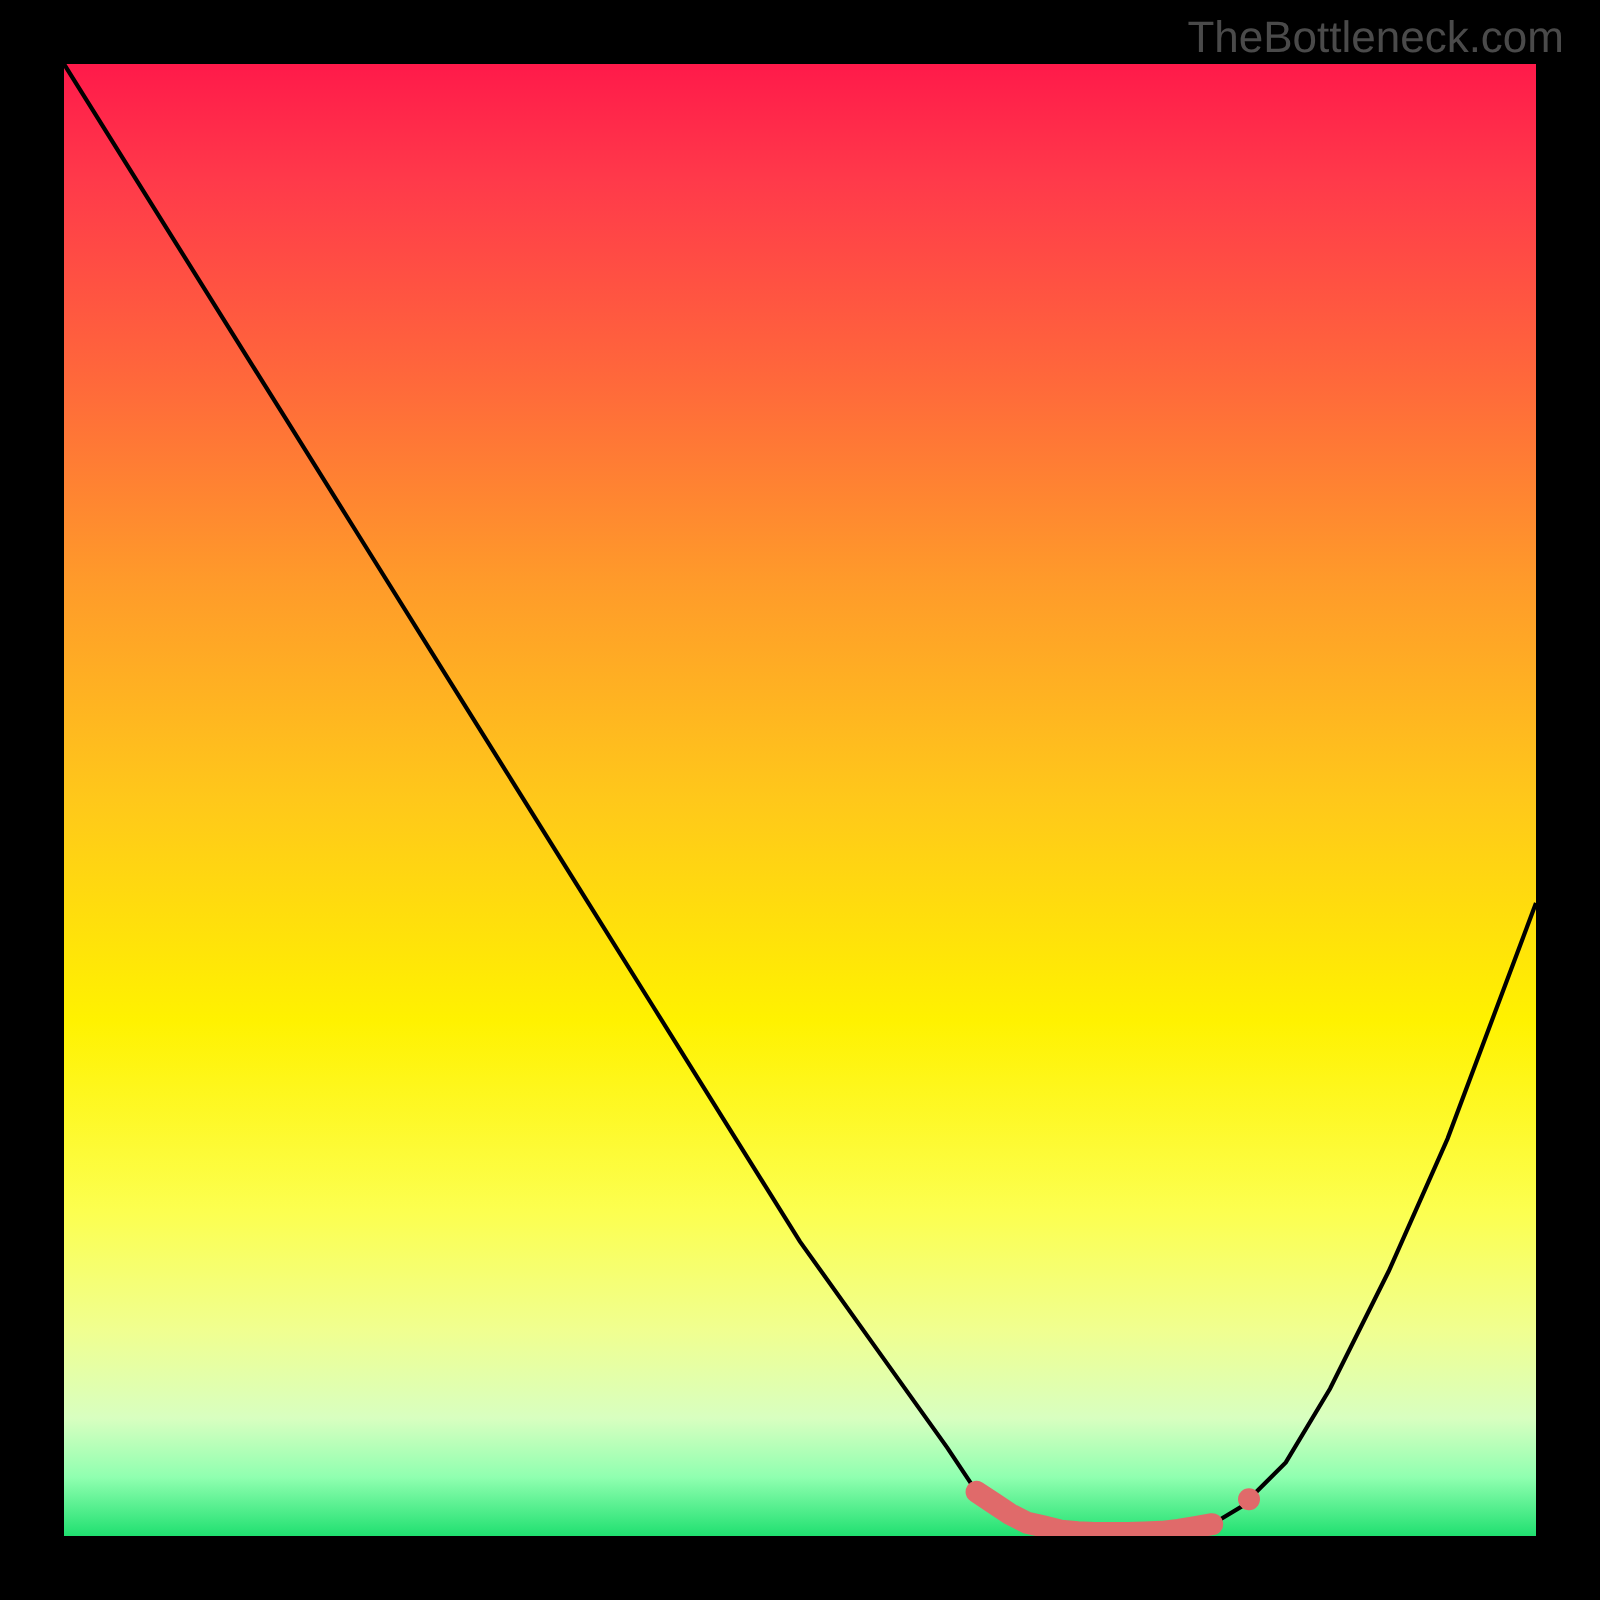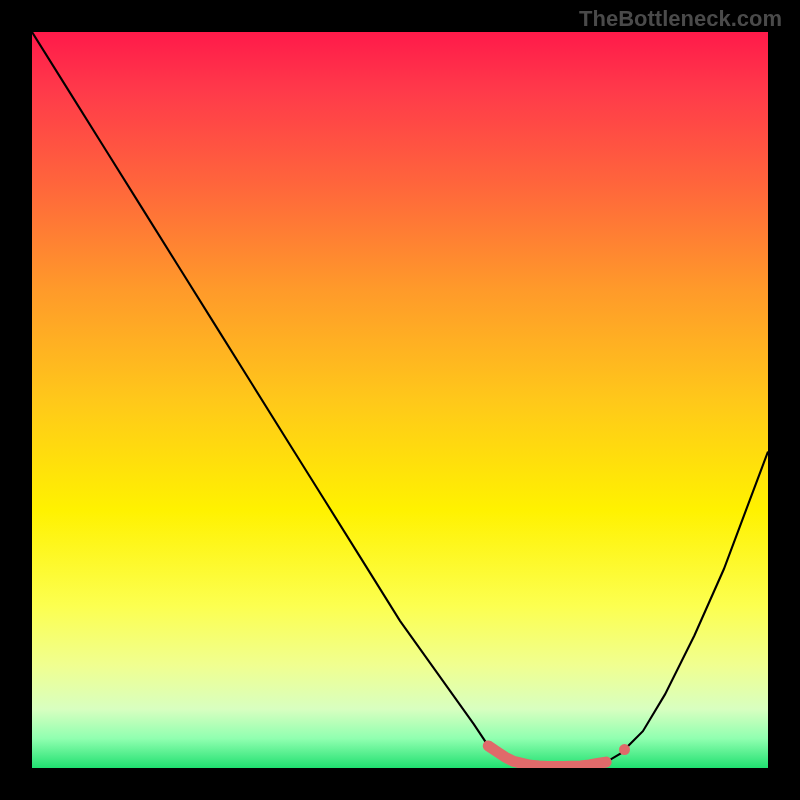--- a/index.html
+++ b/index.html
@@ -10,21 +10,21 @@
     background: #000;
     position: relative;
     font-family: Arial, sans-serif;
   }
   .watermark {
     position: absolute;
     top: 6px;
     right: 18px;
     color: #4a4a4a;
     font-size: 22px;
-    font-weight: 700;
+    font-weight: 400;
     z-index: 10;
   }
   .plot-area {
     position: absolute;
     left: 32px;
     top: 32px;
     width: 736px;
     height: 736px;
     overflow: hidden;
   }

